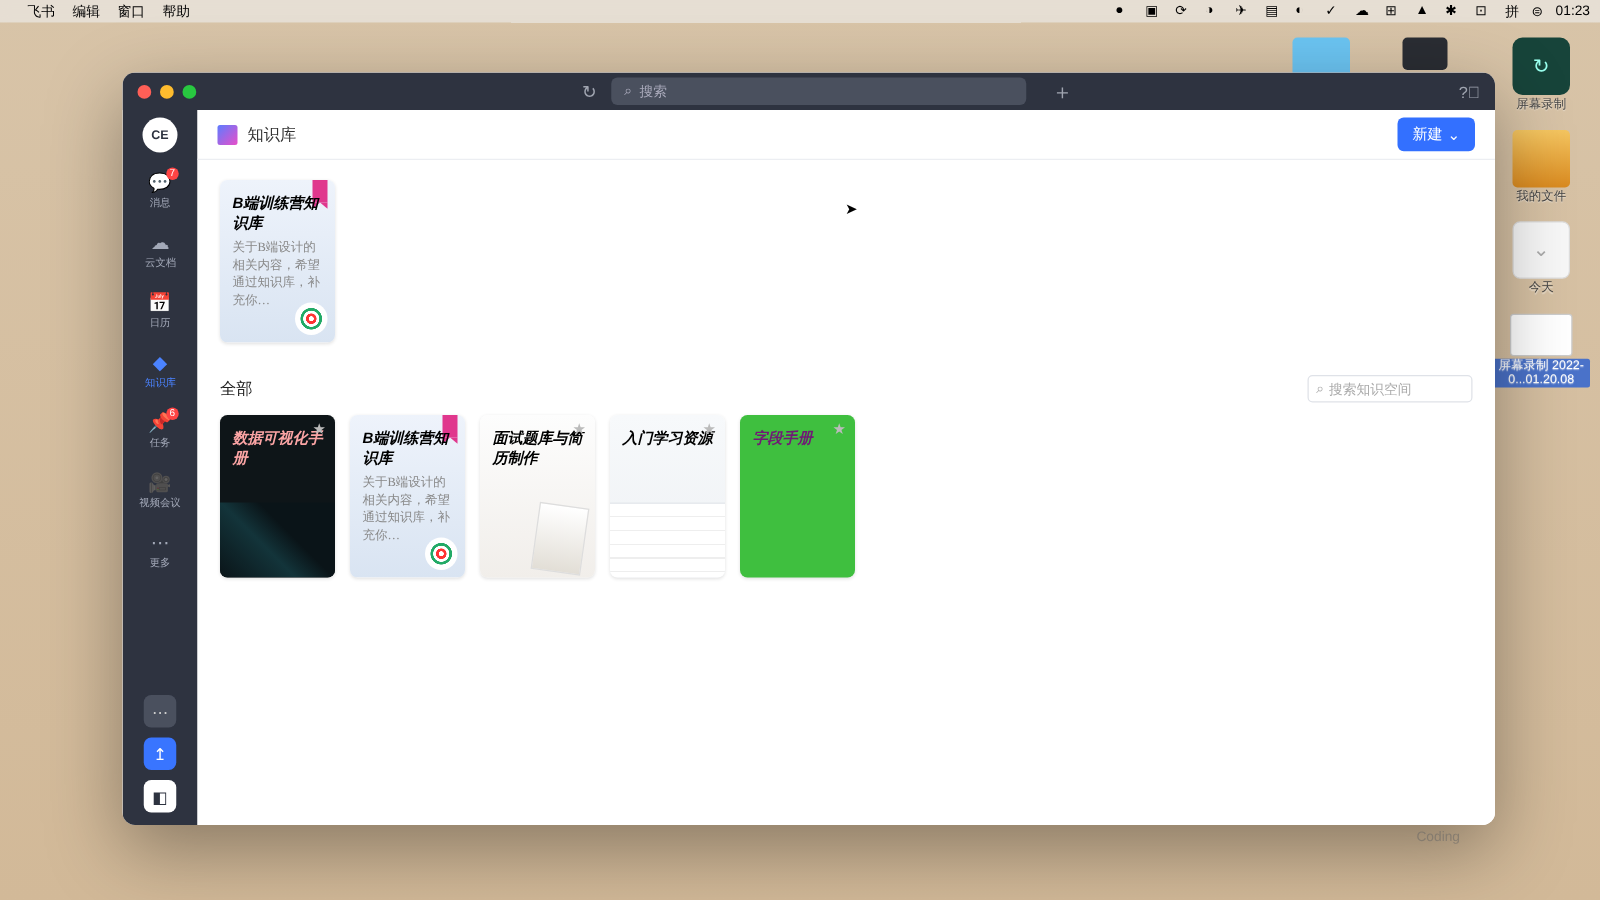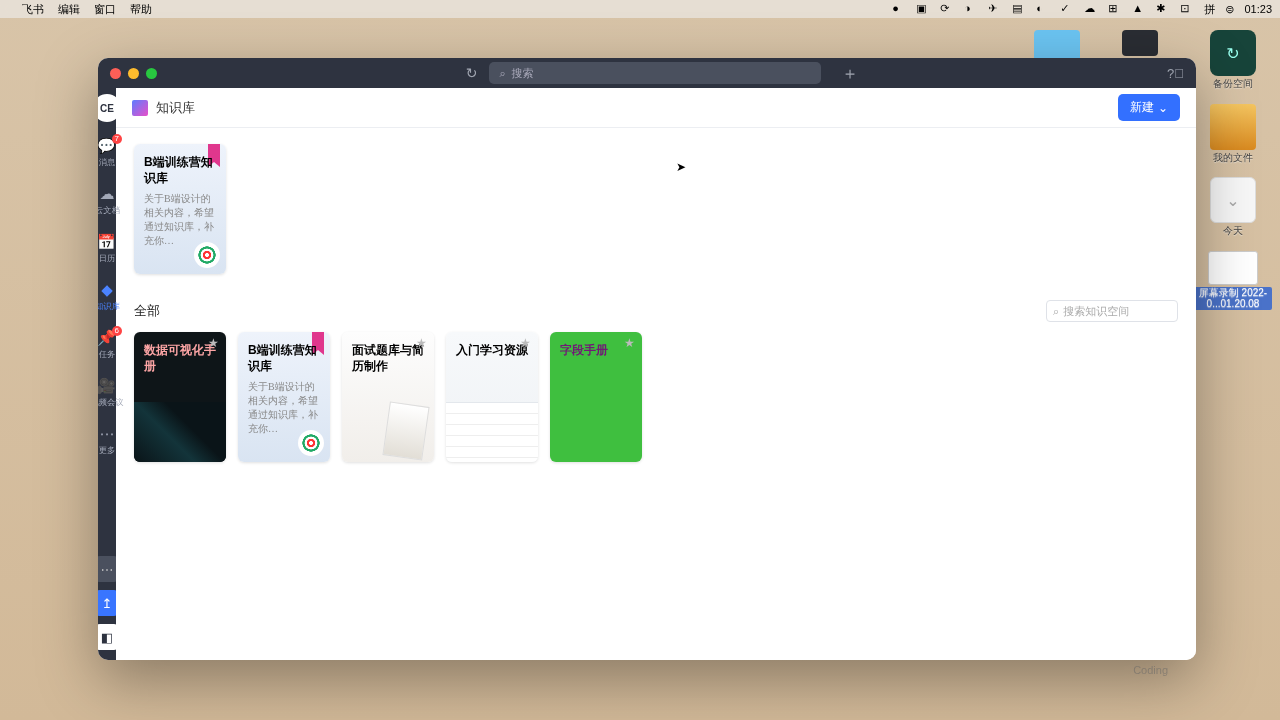--- a/index.html
+++ b/index.html
@@ -46,21 +46,21 @@
 .search-bar {
   width:332px; height:22px; background:#4a505e; border-radius:5px;
   display:flex; align-items:center; padding:0 10px; gap:6px; color:#aab; font-size:11px;
 }
 .plus-btn { color:#a0a5b0; font-size:17px; margin-left:8px;}
 .help-btn { color:#a0a5b0; font-size:13px; margin-left:auto; }
 
 .app-body { flex:1; display:flex; overflow:hidden; }
 
 
-.sidebar { width:18px; background:#2e3340; display:flex; flex-direction:column; align-items:center; padding-top:6px; gap:6px; }
+.sidebar { width:60px; background:#2e3340; display:flex; flex-direction:column; align-items:center; padding-top:6px; gap:6px; }
 .sb-avatar{ width:28px; height:28px; border-radius:50%; background:#fff; display:flex; align-items:center; justify-content:center; font-size:10px; color:#2e3340; font-weight:600; margin-bottom:4px;}
 .sb-item { width:42px; display:flex; flex-direction:column; align-items:center; gap:1px; padding:5px 0; cursor:pointer; position:relative;}
 .sb-item .icon{ font-size:15px; color:#a3a9b8;}
 .sb-item .lbl{ font-size:9px; color:#a3a9b8; transform:scale(.92); }
 .sb-item.active .icon,.sb-item.active .lbl{ color:#4b83ff; }
 .sb-item .badge{ position:absolute; top:2px; right:6px; background:#f44; color:#fff; font-size:8px; border-radius:7px; padding:0 3px; line-height:10px; min-width:10px; text-align:center;}
 .sb-bottom{ margin-top:auto; display:flex; flex-direction:column; align-items:center; gap:8px; margin-bottom:10px;}
 .sb-square{ width:26px; height:26px; border-radius:6px; display:flex; align-items:center; justify-content:center; font-size:13px;}
 .sb-square.gray{ background:#4a505e; color:#ccc;}
 .sb-square.blue{ background:#3975ff; color:#fff;}
@@ -79,21 +79,21 @@
 
 .card-row{ display:flex; gap:12px; flex-wrap:wrap; }
 .card{
   width:92px; height:130px; border-radius:6px; position:relative; overflow:hidden;
   box-shadow:0 1px 3px rgba(0,0,0,.12); padding:10px 10px; display:flex; flex-direction:column;
   background:#fff;
 }
 .card .bm{ position:absolute; top:0; right:6px; width:12px; height:16px; }
 .bm::before{content:""; display:block; width:0;height:0; border-left:6px solid transparent; border-right:6px solid transparent;}
 .bm.star{ color:#bbb; font-size:12px; position:absolute; right:6px; top:4px;}
-.card .ct{ font-size:12px; font-weight:600; line-height:1.35; }
+.card .ct{ font-size:12px; font-weight:600; line-height:1.35;font-style:italic; }
 .card .cd{ font-size:10px; color:#888; margin-top:6px; line-height:1.4;font-family:Liberation Serif, serif; }
 .card.dark{ background:#0e1518; }
 .card.dark .ct{ color:#fca5a5;}
 .card.green{ background:#3fbf3f; }
 .card.green .ct{ color:#701a75;}
 .card.fav{ width:92px; height:130px;}
 
 .allbar{ display:flex; align-items:center; justify-content:space-between; margin-top:26px; margin-bottom:10px;}
 .search-space{ width:132px; height:22px; border:1px solid #dfe2e8; border-radius:4px; display:flex; align-items:center; gap:4px; padding:0 6px; font-size:11px; color:#aaa;}
 
@@ -143,21 +143,21 @@
 <div style="position:absolute; right:200px; top:30px;" class="di-group">
   <div class="dicon" style="background:#6bc4f2;border-radius:4px;"></div>
 </div>
 <div style="position:absolute; right:122px; top:30px;" class="di-group">
   <div class="dicon" style="background:#2a2d33;border-radius:4px;width:36px;height:26px;"></div>
 </div>
 
 <div class="desktop-icons">
   <div class="di-group">
     <div class="dicon" style="background:#17443a;border-radius:8px;color:#9fe;">↻</div>
-    <div class="dlabel">备份空间</div>
+    <div class="dlabel">屏幕录制</div>
   </div>
   <div class="di-group">
     <div class="dicon" style="background:linear-gradient(#f4c560,#d98a20);border-radius:4px;"></div>
     <div class="dlabel">我的文件</div>
   </div>
   <div class="di-group">
     <div class="dicon" style="background:#f7f7f7;border:1px solid #ddd;border-radius:6px;color:#aaa;">⌄</div>
     <div class="dlabel">今天</div>
   </div>
   <div class="di-group">

